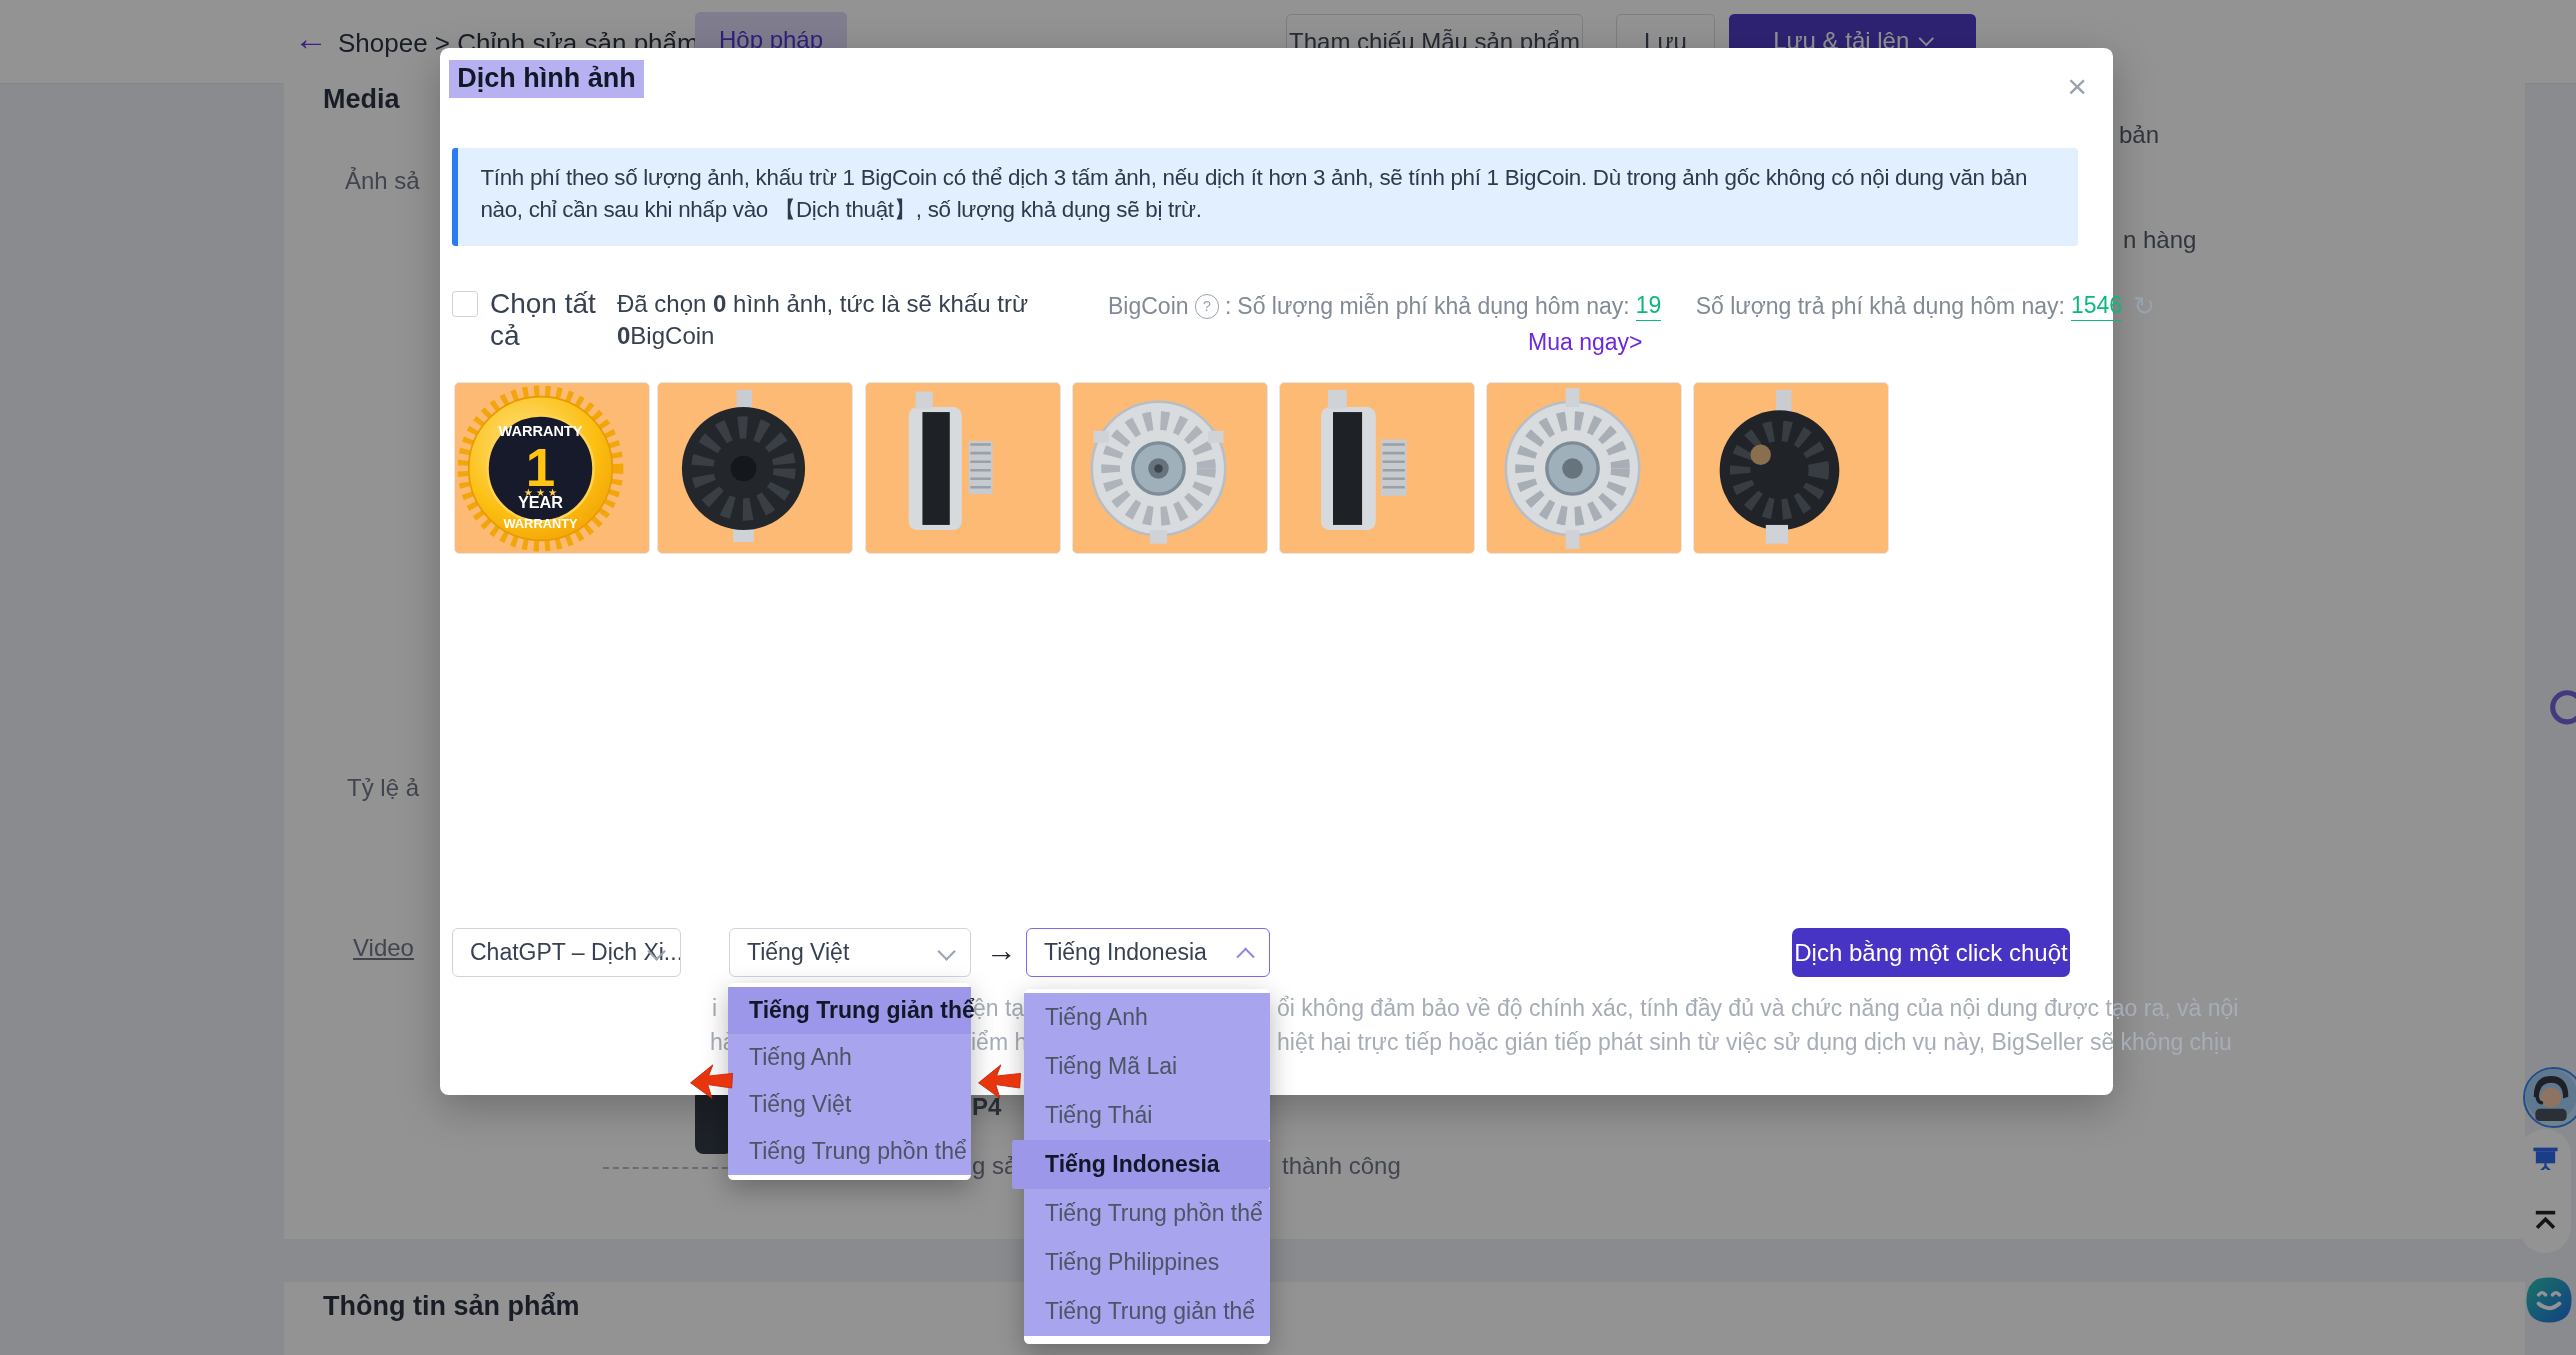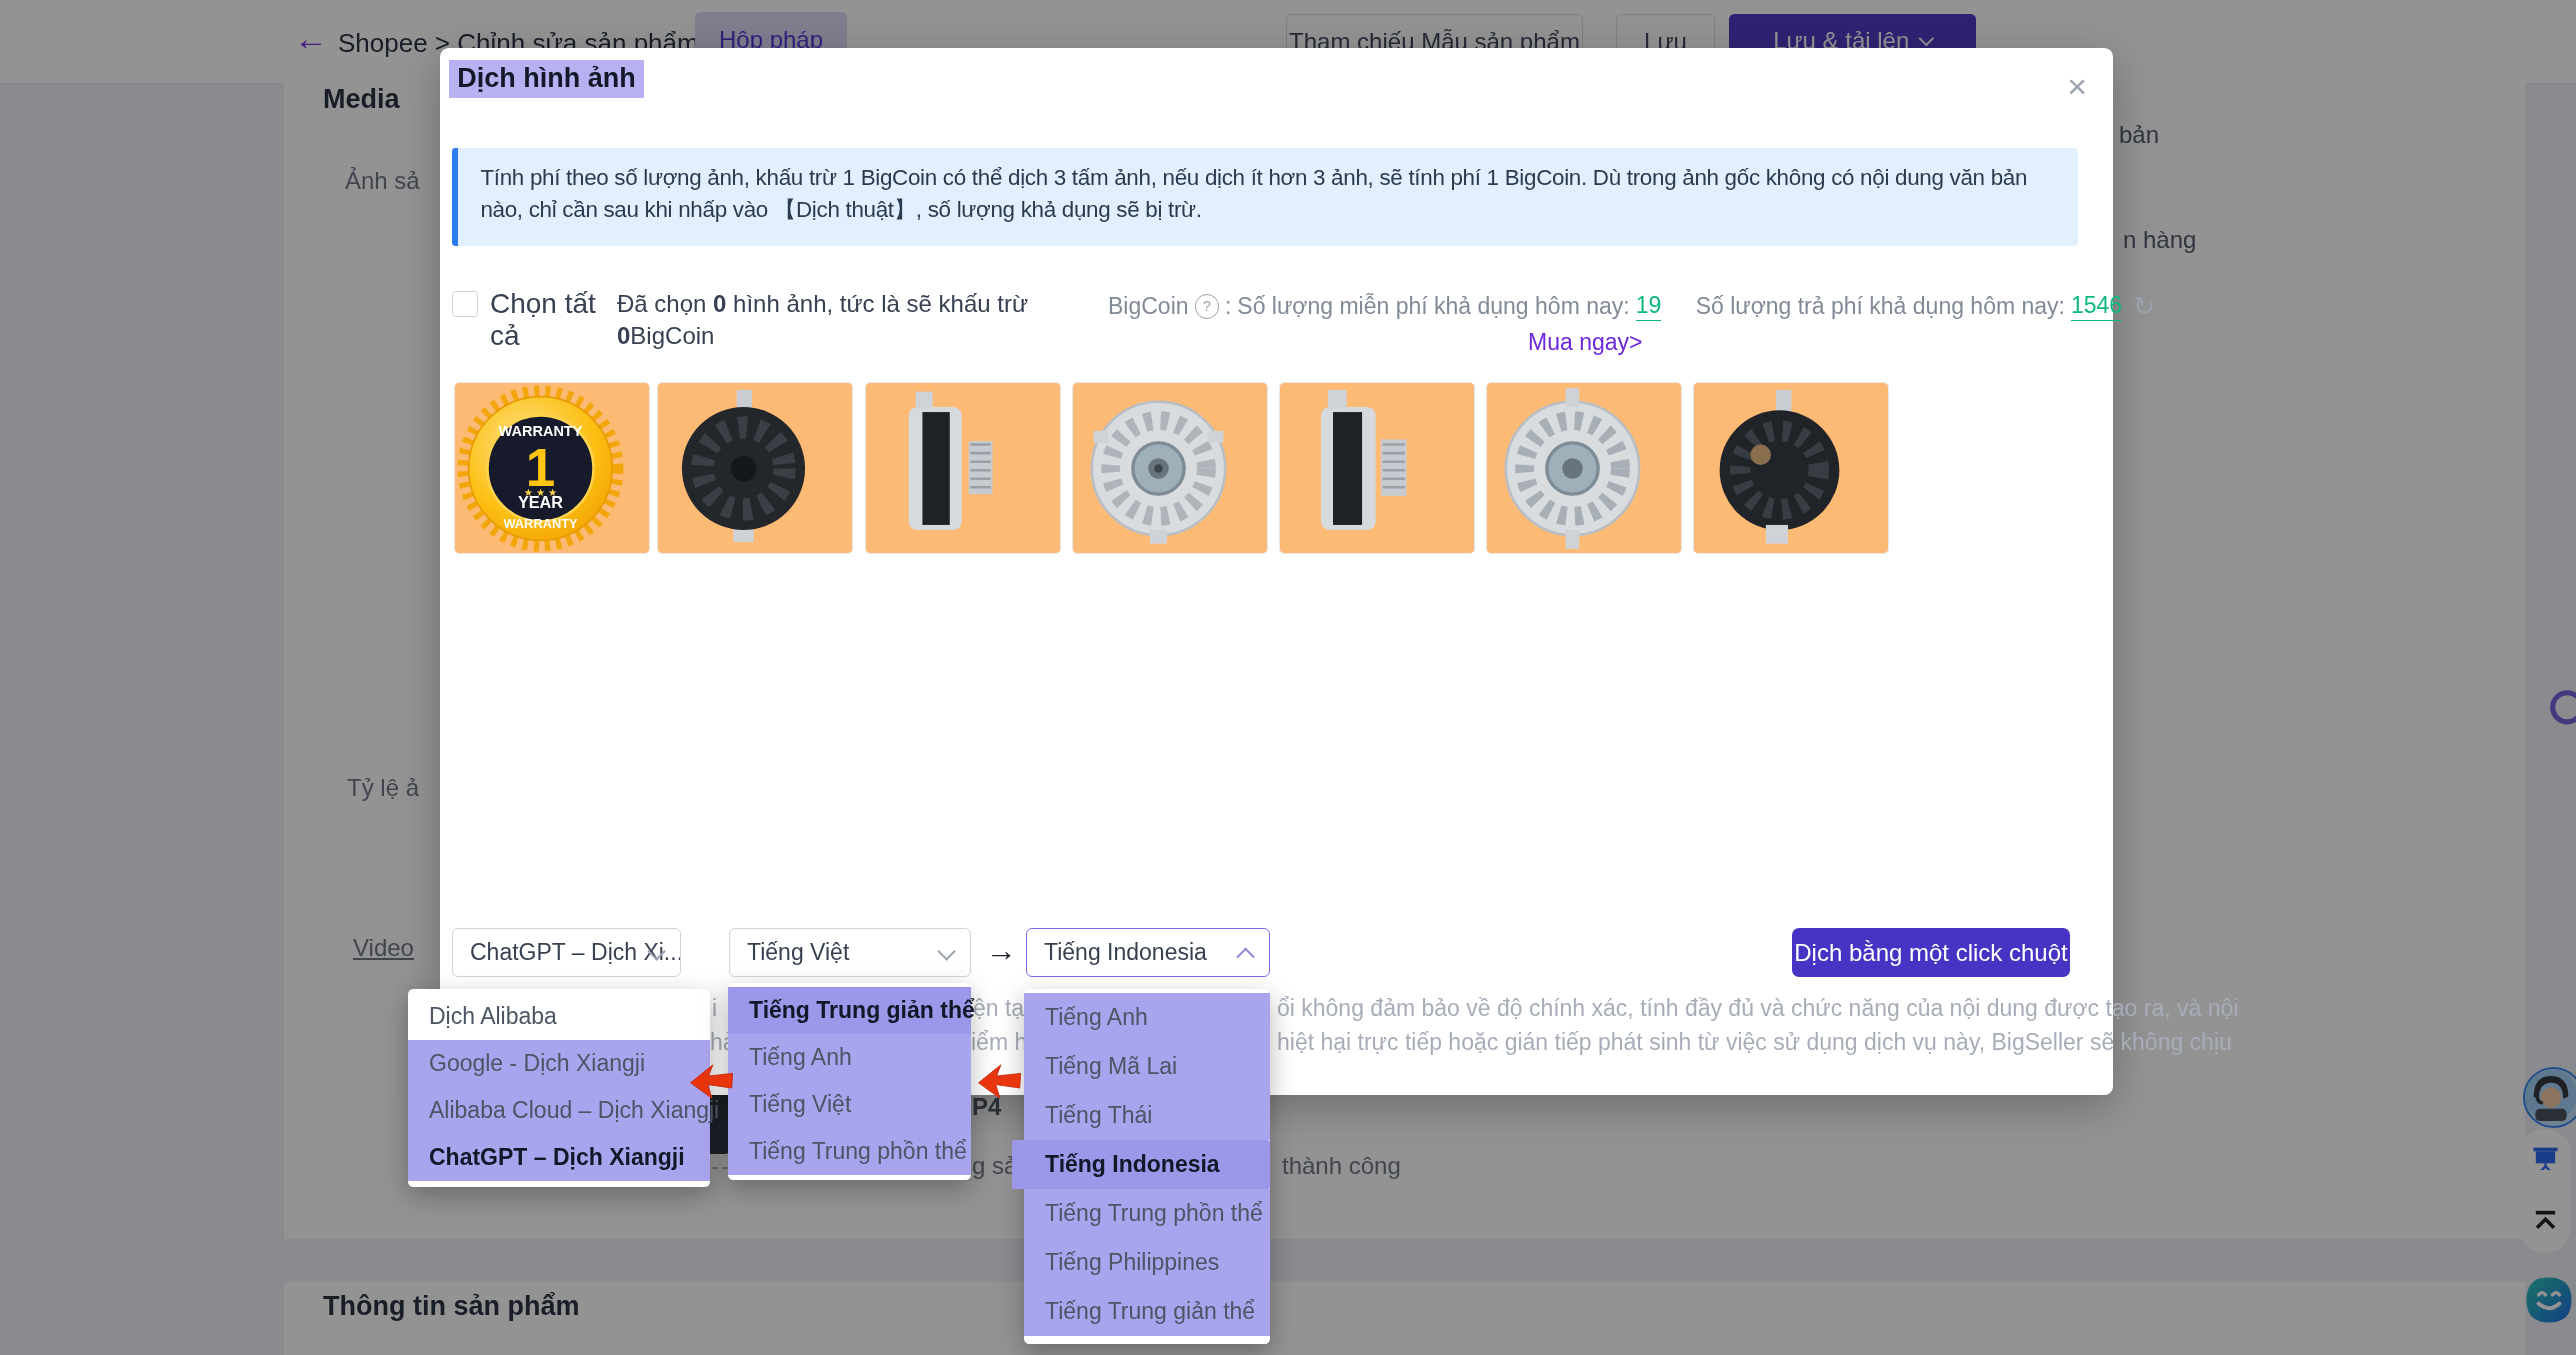--- a/index.html
+++ b/index.html
@@ -276,26 +276,20 @@
     <div class="abs gobtn">Dịch bằng một click chuột</div>
 
     <div class="abs disc" style="left:272px;top:947px;">i</div>
     <div class="abs disc" style="left:270px;top:981px;">hả</div>
     <div class="abs disc" style="left:533px;top:947px;">ện tạ</div>
     <div class="abs disc" style="left:531px;top:981px;">iểm h</div>
     <div class="abs disc" style="left:837px;top:981px;">hiệt hại trực tiếp hoặc gián tiếp phát sinh từ việc sử dụng dịch vụ này, BigSeller sẽ không chịu</div>
     <div class="abs disc" style="left:837px;top:947px;">ổi không đảm bảo về độ chính xác, tính đầy đủ và chức năng của nội dung được tạo ra, và nội</div>
   </div>
 
-  <div class="abs menu m1">
-    <div class="mi">Dịch Alibaba</div>
-    <div class="mi hl">Google - Dịch Xiangji</div>
-    <div class="mi hl">Alibaba Cloud – Dịch Xiangji</div>
-    <div class="mi hl sel">ChatGPT – Dịch Xiangji</div>
-  </div>
 
   <div class="abs menu m2">
     <div class="mi dark sel">Tiếng Trung giản thể</div>
     <div class="mi hl">Tiếng Anh</div>
     <div class="mi hl">Tiếng Việt</div>
     <div class="mi hl">Tiếng Trung phồn thể</div>
   </div>
 
   <div class="abs menu m3">
     <div class="mi hl">Tiếng Anh</div>

